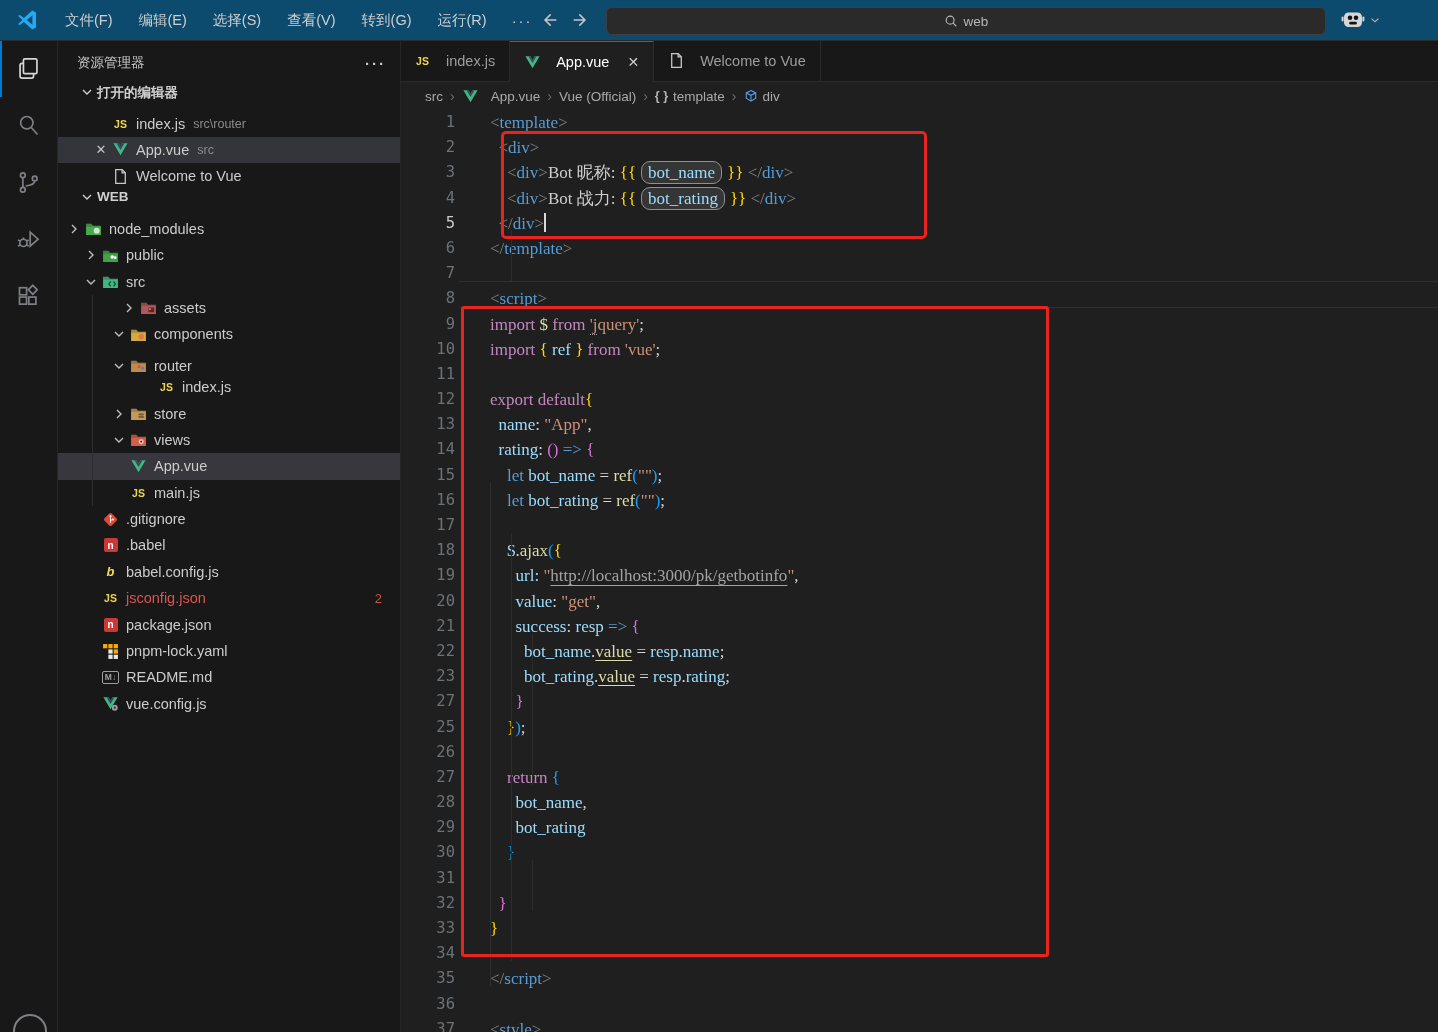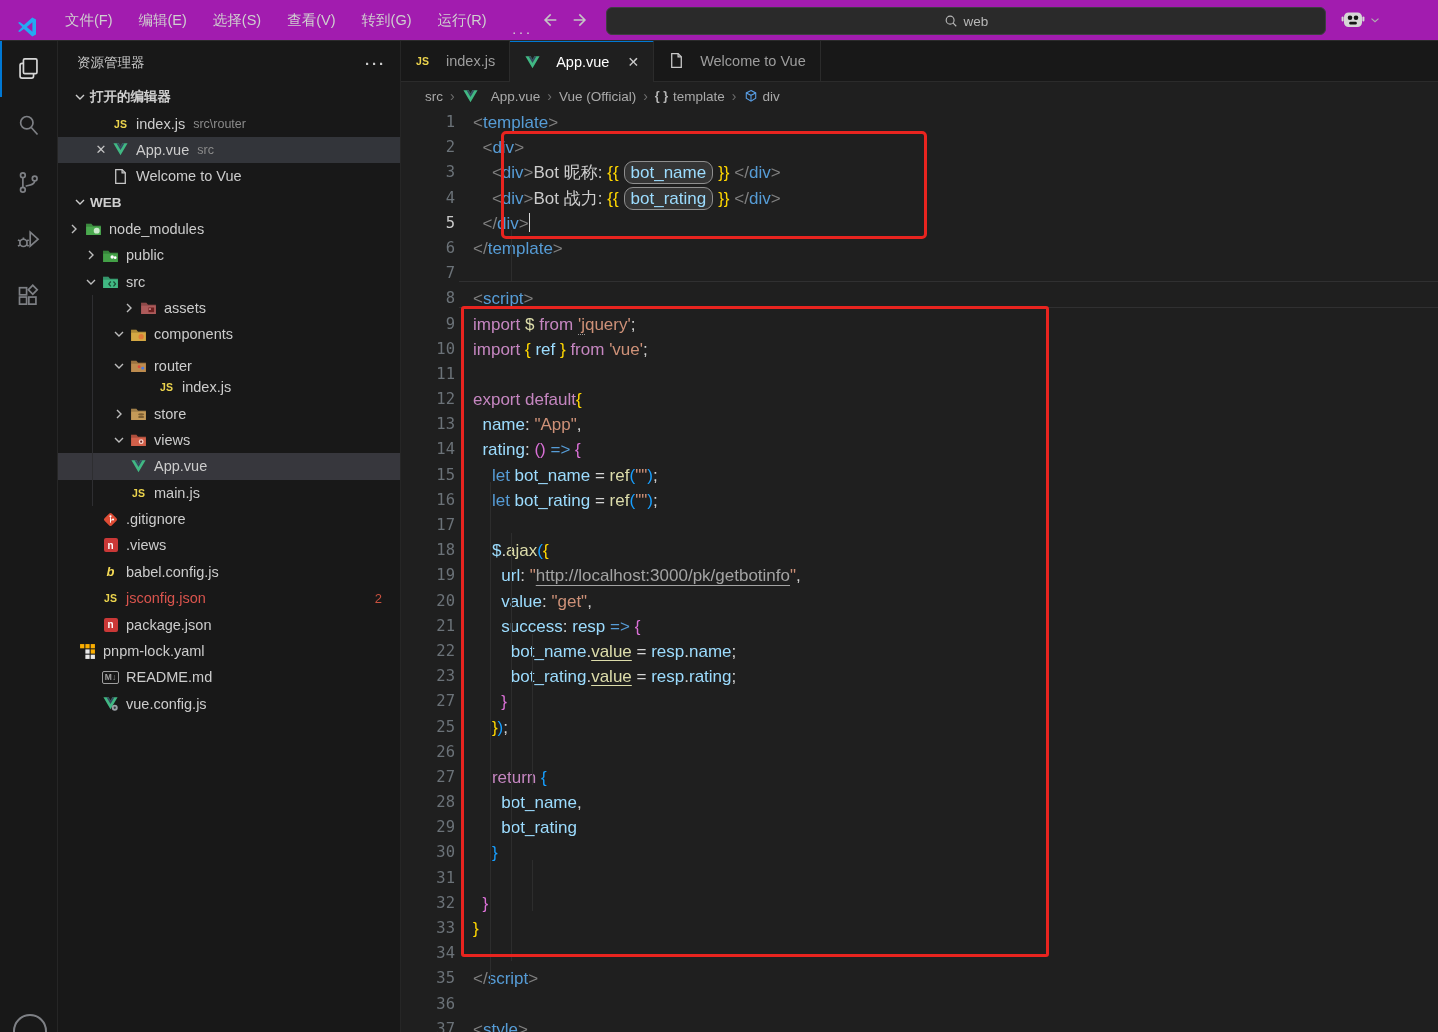--- a/index.html
+++ b/index.html
@@ -1,21 +1,21 @@
 <!DOCTYPE html>
 <html><head>
 <meta charset="utf-8">
 <style>
   html,body{margin:0;padding:0}
   body{width:1438px;height:1032px;overflow:hidden;position:relative;background:#1f1f1f;
        font-family:"Liberation Sans",sans-serif;color:#ccc;-webkit-font-smoothing:antialiased}
 
   
-  .titlebar{position:absolute;top:0;left:0;width:1438px;height:40px;background:#a21caf;
-            border-bottom:1px solid #2b2b2b;display:flex;align-items:flex-end;z-index:30}
+  .titlebar{position:absolute;top:0;left:0;width:1438px;height:40px;background:#0c4a6e;
+            border-bottom:1px solid #2b2b2b;display:flex;align-items:center;z-index:30}
   .vslogo{margin-left:14px;width:26px;height:26px;display:flex;align-items:center;justify-content:center}
   .menus{display:flex;margin-left:12px}
   .menu-item{padding:0 13px;font-size:14.5px;color:#cfcfcf;line-height:40px;cursor:default}
   .menu-more{padding:0 12px;font-size:15px;color:#cfcfcf;letter-spacing:2px}
   .nav-arrow{position:absolute;top:7px;width:26px;height:26px;display:flex;align-items:center;justify-content:center;color:#c5c5c5}
   .searchbox{position:absolute;left:606px;top:7px;width:718px;height:26px;background:#2a2a2a;
              border:1px solid #3e3e42;border-radius:6px;display:flex;align-items:center;justify-content:center;
              color:#b8b8b8;font-size:13.5px;gap:6px}
   .titlebar-right{position:absolute;left:1340px;top:8px;display:flex;align-items:center;gap:2px}
 
@@ -26,22 +26,22 @@
   .ab-item.active{box-shadow:inset 2px 0 0 #0078d4;color:#d7d7d7}
   .ab-item svg{width:27px;height:27px;fill:none;stroke:currentColor;stroke-width:1.5}
   .ab-account{position:absolute;left:13px;bottom:-16px;width:30px;height:30px;border:2px solid #7e8085;border-radius:50%}
 
   
   .sidebar{position:absolute;left:57px;top:40px;width:343px;height:992px;background:#181818;
            border-right:1px solid #262626;z-index:10;overflow:hidden}
   .exp-title{position:absolute;top:10px;left:20px;right:14px;height:26px;display:flex;align-items:center;
              font-size:13.5px;color:#cccccc}
   .exp-dots{margin-left:auto;letter-spacing:2px;color:#cccccc;font-size:15px;font-weight:700}
-  .sec-header{position:absolute;left:0;right:0;height:26.4px;display:flex;align-items:center;
-              font-size:13.5px;font-weight:700;color:#cfcfcf;padding-left:15px}
+  .sec-header{position:absolute;left:0;right:0;height:26.4px;display:flex;
+              font-size:13.5px;font-weight:700;color:#cfcfcf;padding-left:22px}
   .sec-header .chev{width:16px;height:16px;margin-right:2px}
   #oe-header{top:44px}
   #web-header{top:149px}
   #oe-list{position:absolute;top:70.4px;left:0;right:0}
   #tree{position:absolute;top:175.6px;left:0;right:0}
   .row{height:26.4px;display:flex;align-items:center;font-size:14.5px;color:#cccccc;white-space:nowrap}
   .row.sel-oe{background:#33353a}
   .row.sel-tree{background:#37373d}
   .row .slot{width:22px;flex:0 0 22px;display:flex;align-items:center;justify-content:center}
   .row .close-x{color:#c5c5c5;font-size:13px}
@@ -72,21 +72,21 @@
   .bcico{width:14px;height:14px}
   .bc-braces{color:#b5b5b5;font-size:12.5px;font-weight:700}
   .bc-item{display:flex;align-items:center;gap:5px}
 
   
   .code{position:absolute;top:70px;left:0;right:0;bottom:0;z-index:1}
   .cline{height:25.2px;display:flex;align-items:stretch}
   .gutter{width:73px;flex:0 0 73px;text-align:right;padding-right:18px;box-sizing:border-box;
           font-family:"DejaVu Sans Mono",monospace;font-size:15.5px;line-height:25.2px;color:#6b7278}
   .gutter.active{color:#cacaca}
-  .ctext{font-family:Liberation Sans, sans-serif;font-size:17px;line-height:25.2px;white-space:pre;}
+  .ctext{font-family:Liberation Serif, serif;font-size:17px;line-height:25.2px;white-space:pre;margin-left:17px}
   .tk-tag{color:#569cd6}.tk-pun{color:#808080}.tk-txt{color:#cccccc}
   .tk-kw{color:#c586c0}.tk-kwb{color:#569cd6}.tk-var{color:#9cdcfe}
   .tk-str{color:#ce9178}.tk-fn{color:#dcdcaa}
   .tk-b1{color:#ffd700}.tk-b2{color:#da70d6}.tk-b3{color:#179fff}
   .tk-w{color:#d4d4d4}
   .tk-fnu{color:#dcdcaa;text-decoration:underline;text-underline-offset:3px}
   .tk-stru{color:#a3a3a3;text-decoration:underline;text-underline-offset:4px}
   .tk-strj{color:#ce9178;border-bottom:1px dotted #999}
   .tk-box{color:#9cdcfe;border:1px solid #8f8f8f;border-radius:9px;background:#353535;
           padding:0 6px;margin:0 5px;display:inline-block;line-height:21px}
@@ -376,41 +376,41 @@
           <circle cx="10.4" cy="8" r="1" fill="#fff"></circle>
           <path d="M8 6v5M8 8.7c.9-.1 1.6-.3 2-.7" stroke="#fff" stroke-width=".9" fill="none"></path>
         </svg>
         <span class="lbl">.gitignore</span>
       </div>
       <div class="row" style="padding-left: 23px;">
         <span class="slot"></span>
         <span class="fi">
           <span class="fi-npm" style="display:flex;align-items:center;justify-content:center">n</span>
         </span>
-        <span class="lbl">.views</span>
+        <span class="lbl">.babel</span>
       </div>
       <div class="row" style="padding-left: 23px;">
         <span class="slot"></span>
         <span class="fi fi-babel">b</span>
         <span class="lbl">babel.config.js</span>
       </div>
       <div class="row err" style="padding-left: 23px;">
         <span class="slot"></span>
         <span class="fi fi-js">JS</span>
         <span class="lbl">jsconfig.json</span>
         <span class="badge">2</span>
       </div>
       <div class="row" style="padding-left: 23px;">
         <span class="slot"></span>
         <span class="fi">
           <span class="fi-npm" style="display:flex;align-items:center;justify-content:center">n</span>
         </span>
         <span class="lbl">package.json</span>
       </div>
-      <div class="row" style="">
+      <div class="row" style="padding-left: 23px;">
         <span class="slot"></span>
         <svg class="fico" viewBox="0 0 16 16">
           <g fill="#f9ad00">
             <rect x="1" y="1" width="4" height="4"></rect>
             <rect x="6" y="1" width="4" height="4"></rect>
             <rect x="11" y="1" width="4" height="4"></rect>
             <rect x="11" y="6" width="4" height="4"></rect>
           </g>
           <g fill="#e7e7e7">
             <rect x="6" y="6" width="4" height="4"></rect>

